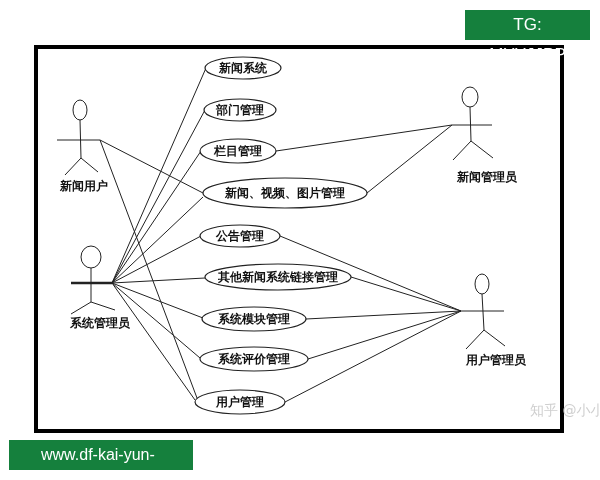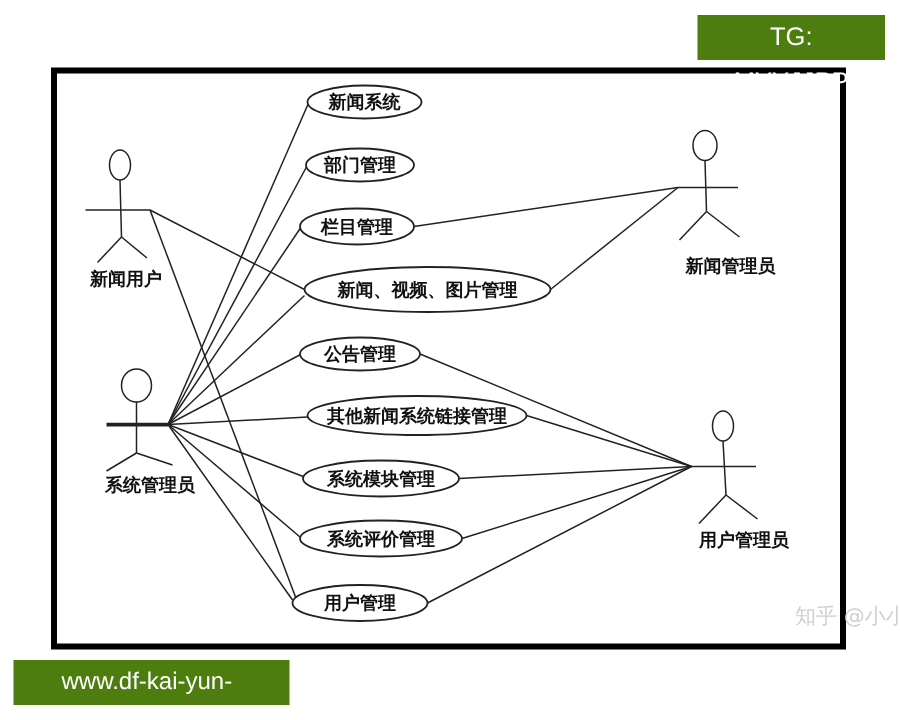--- a/index.html
+++ b/index.html
@@ -1,21 +1,21 @@
 <!DOCTYPE html>
 <html><head>
   <meta charset="utf-8">
   <style>
     html, body { margin:0; padding:0; background:#ffffff; }
     body { width:600px; height:480px; position:relative; overflow:hidden; font-family:"DejaVu Sans", sans-serif; }
     .frame { position:absolute; left:34px; top:45px; width:522px; height:380px; border:4px solid #000; background:#fff; box-sizing:content-box; }
     svg.diagram { position:absolute; left:0; top:0; }
     .uc-text { font-family:"DejaVu Sans", sans-serif; font-size:12px; font-weight:bold; fill:#111; }
     .actor-text { font-family:"DejaVu Sans", sans-serif; font-size:12px; font-weight:bold; fill:#111; }
-    .wm-box { position:absolute; background:#4d7c0f; color:#ffffff; font-family:"Liberation Sans", sans-serif; font-size:17px; line-height:30px; padding:0 9px; box-sizing:border-box; }
+    .wm-box { position:absolute; background:#15803d; color:#ffffff; font-family:"Liberation Sans", sans-serif; font-size:17px; line-height:30px; padding:0 9px; box-sizing:border-box; }
     .wm-tg { left:465px; top:10px; width:125px; height:30px; text-align:center; }
     .wm-url { left:9px; top:440px; width:184px; height:30px; font-size:16px;padding-left:32px; }
     .wm-zhihu { position:absolute; left:530px; top:402px; color:#cfcfcf; font-size:14px; font-family:"DejaVu Sans", sans-serif; white-space:nowrap; }
   </style>
 </head>
 <body>
 
 <div class="frame"></div>
 
 <svg class="diagram" width="600" height="480" viewBox="0 0 600 480">

